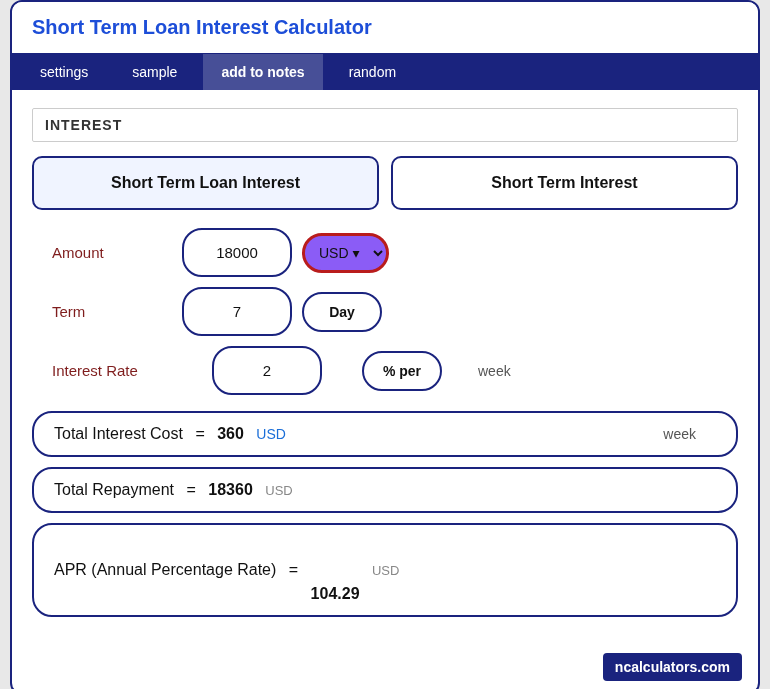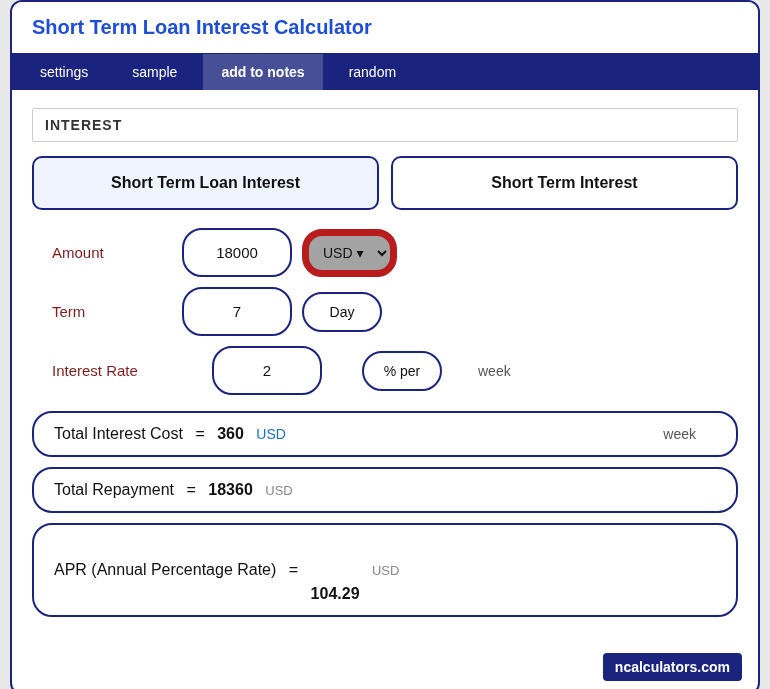--- a/index.html
+++ b/index.html
@@ -99,37 +99,38 @@
       padding: 14px 14px;
       border: 2px solid #1a237e;
       border-radius: 20px;
       font-size: 15px;
       text-align: center;
       color: #111;
       outline: none;
     }
     .form-row .select-box {
       padding: 8px 10px;
-      border: 7px solid #b91c1c;
-      border-radius: 20px;
-      font-size: 14px;
-      color: #111;
-      background: #a3a3a3;
+      border: 3px solid #b91c1c;
+      border-radius: 20px;
+      font-size: 14px;
+      color: #111;
+      background: #8b5cf6;
       cursor: pointer;
       outline: none;
     }
     .form-row .unit-box {
       padding: 10px 14px;
       border: 2px solid #1a237e;
       border-radius: 20px;
       font-size: 14px;
       color: #111;
       background: #fff;
       min-width: 80px;
       text-align: center;
+      font-weight: bold;
     }
     .result-row {
       border: 2px solid #1a237e;
       border-radius: 20px;
       padding: 12px 20px;
       font-size: 16px;
       color: #111;
       margin-bottom: 10px;
       display: flex;
       align-items: center;

